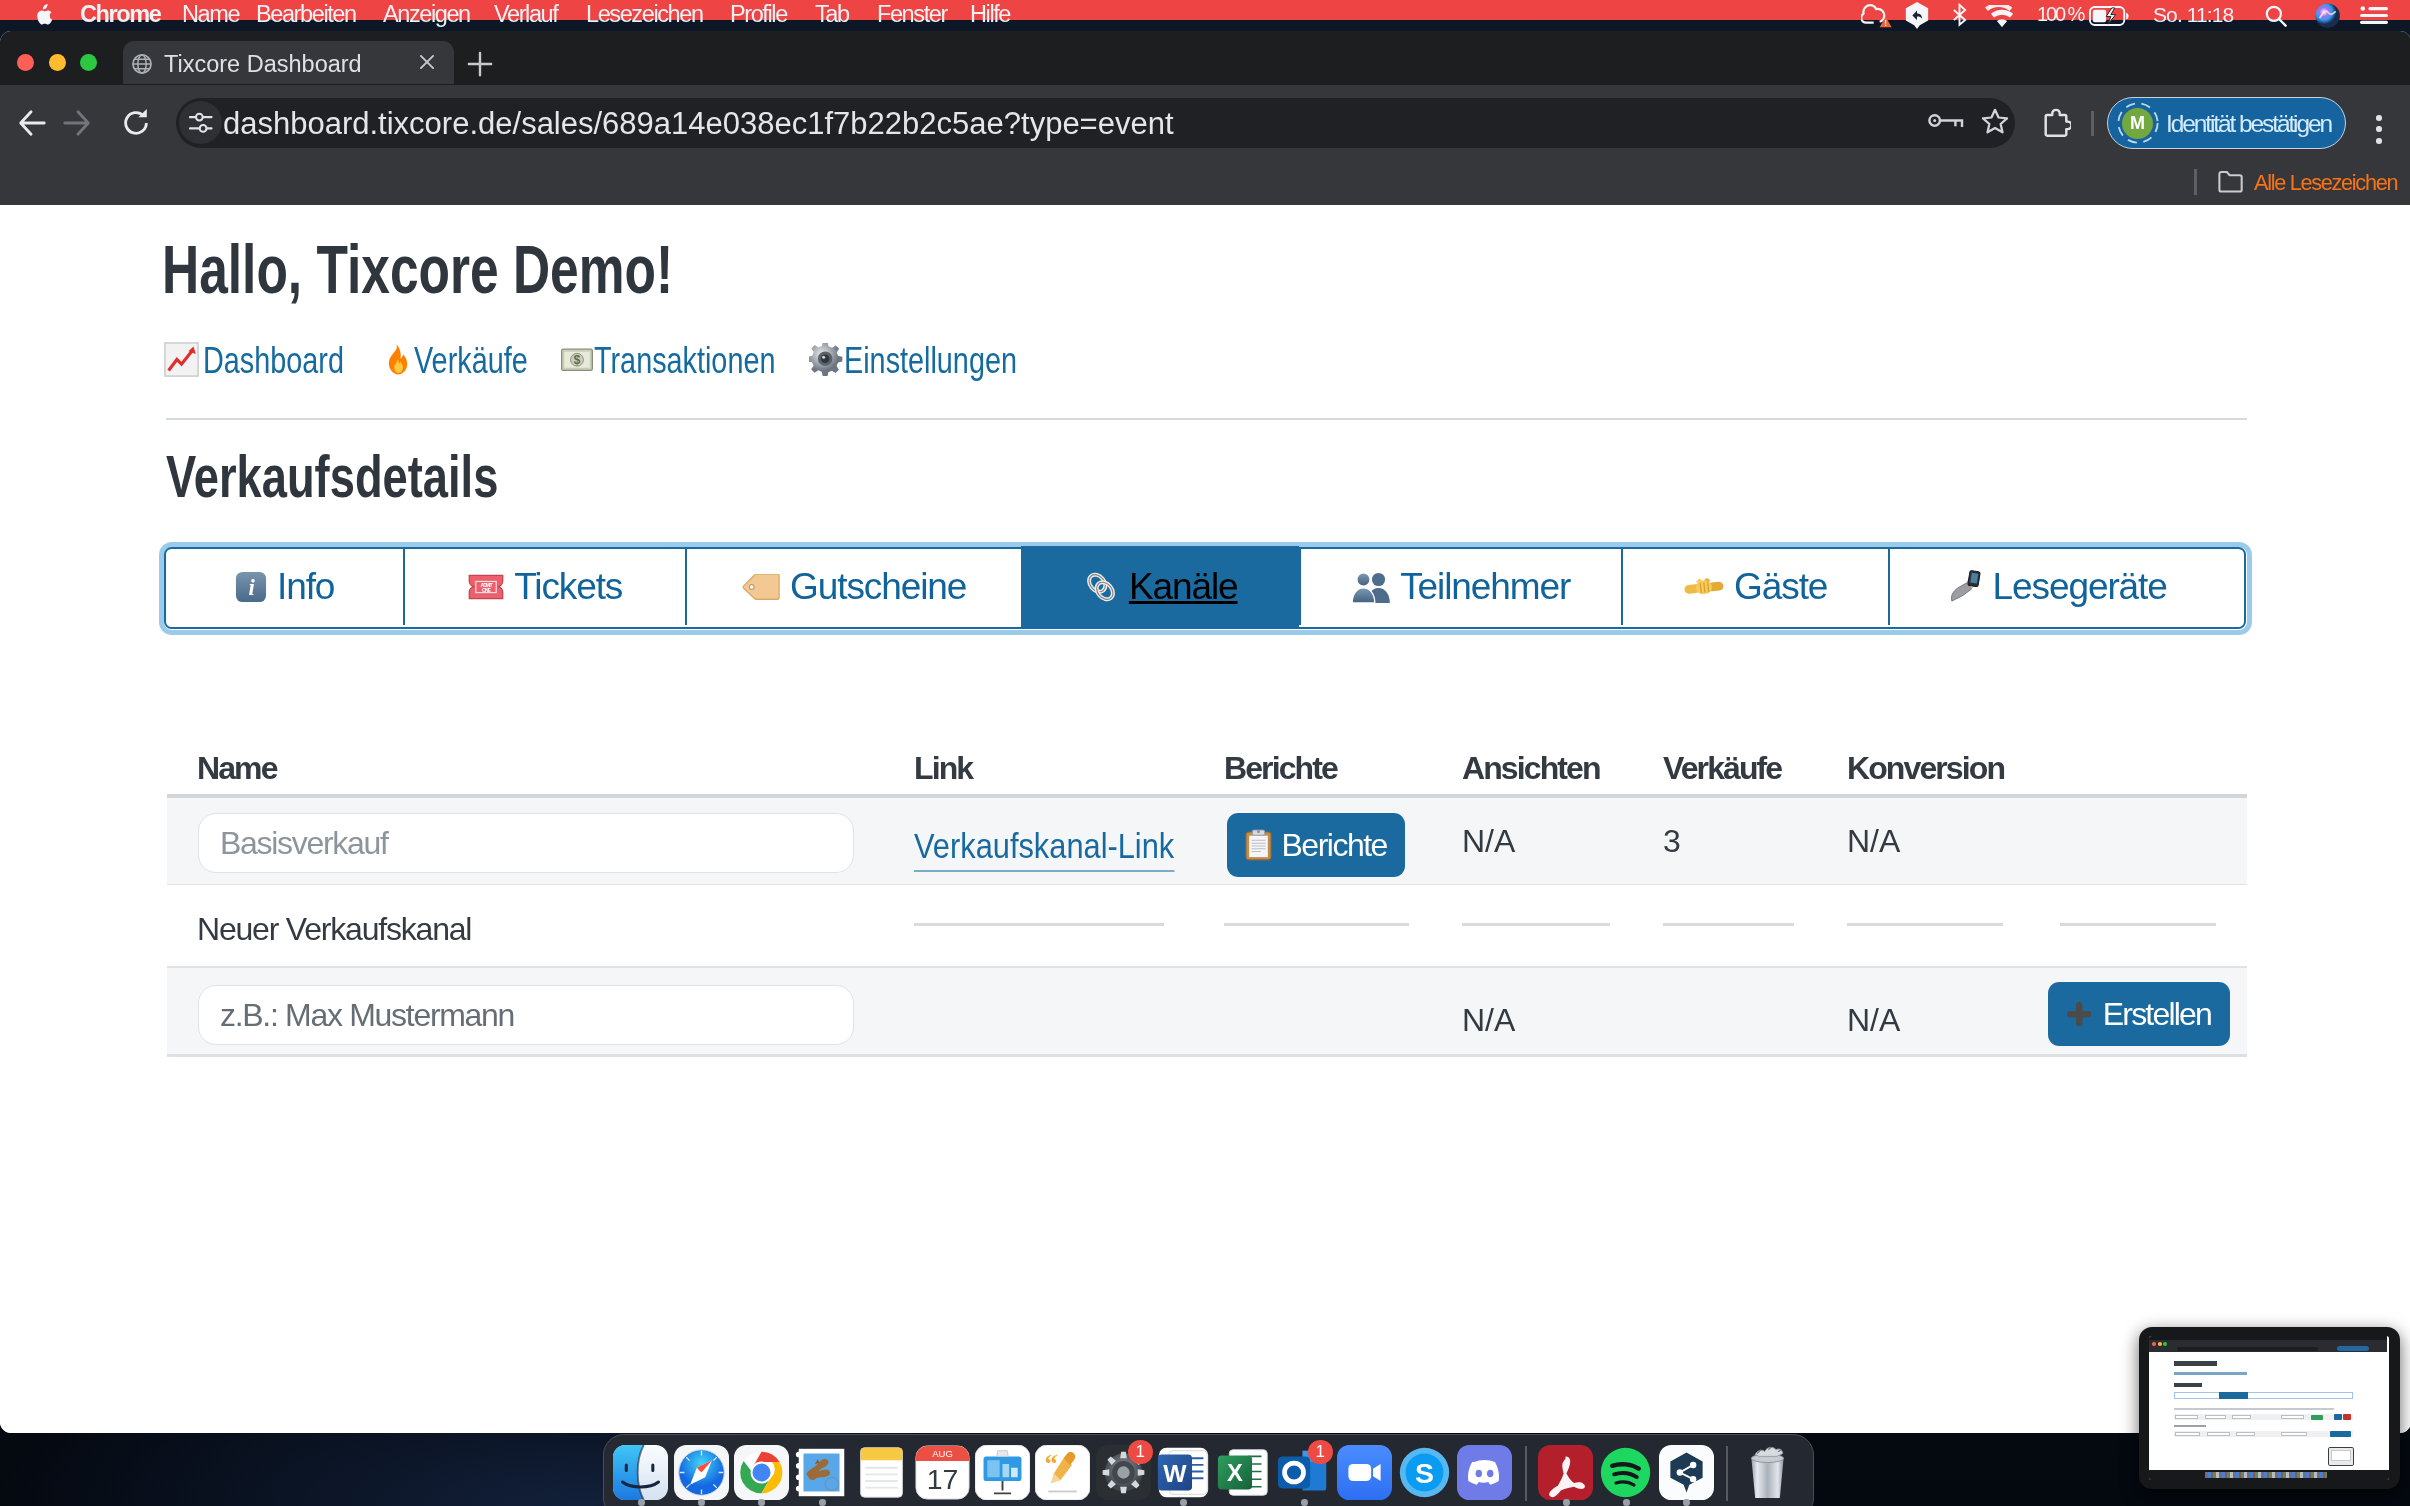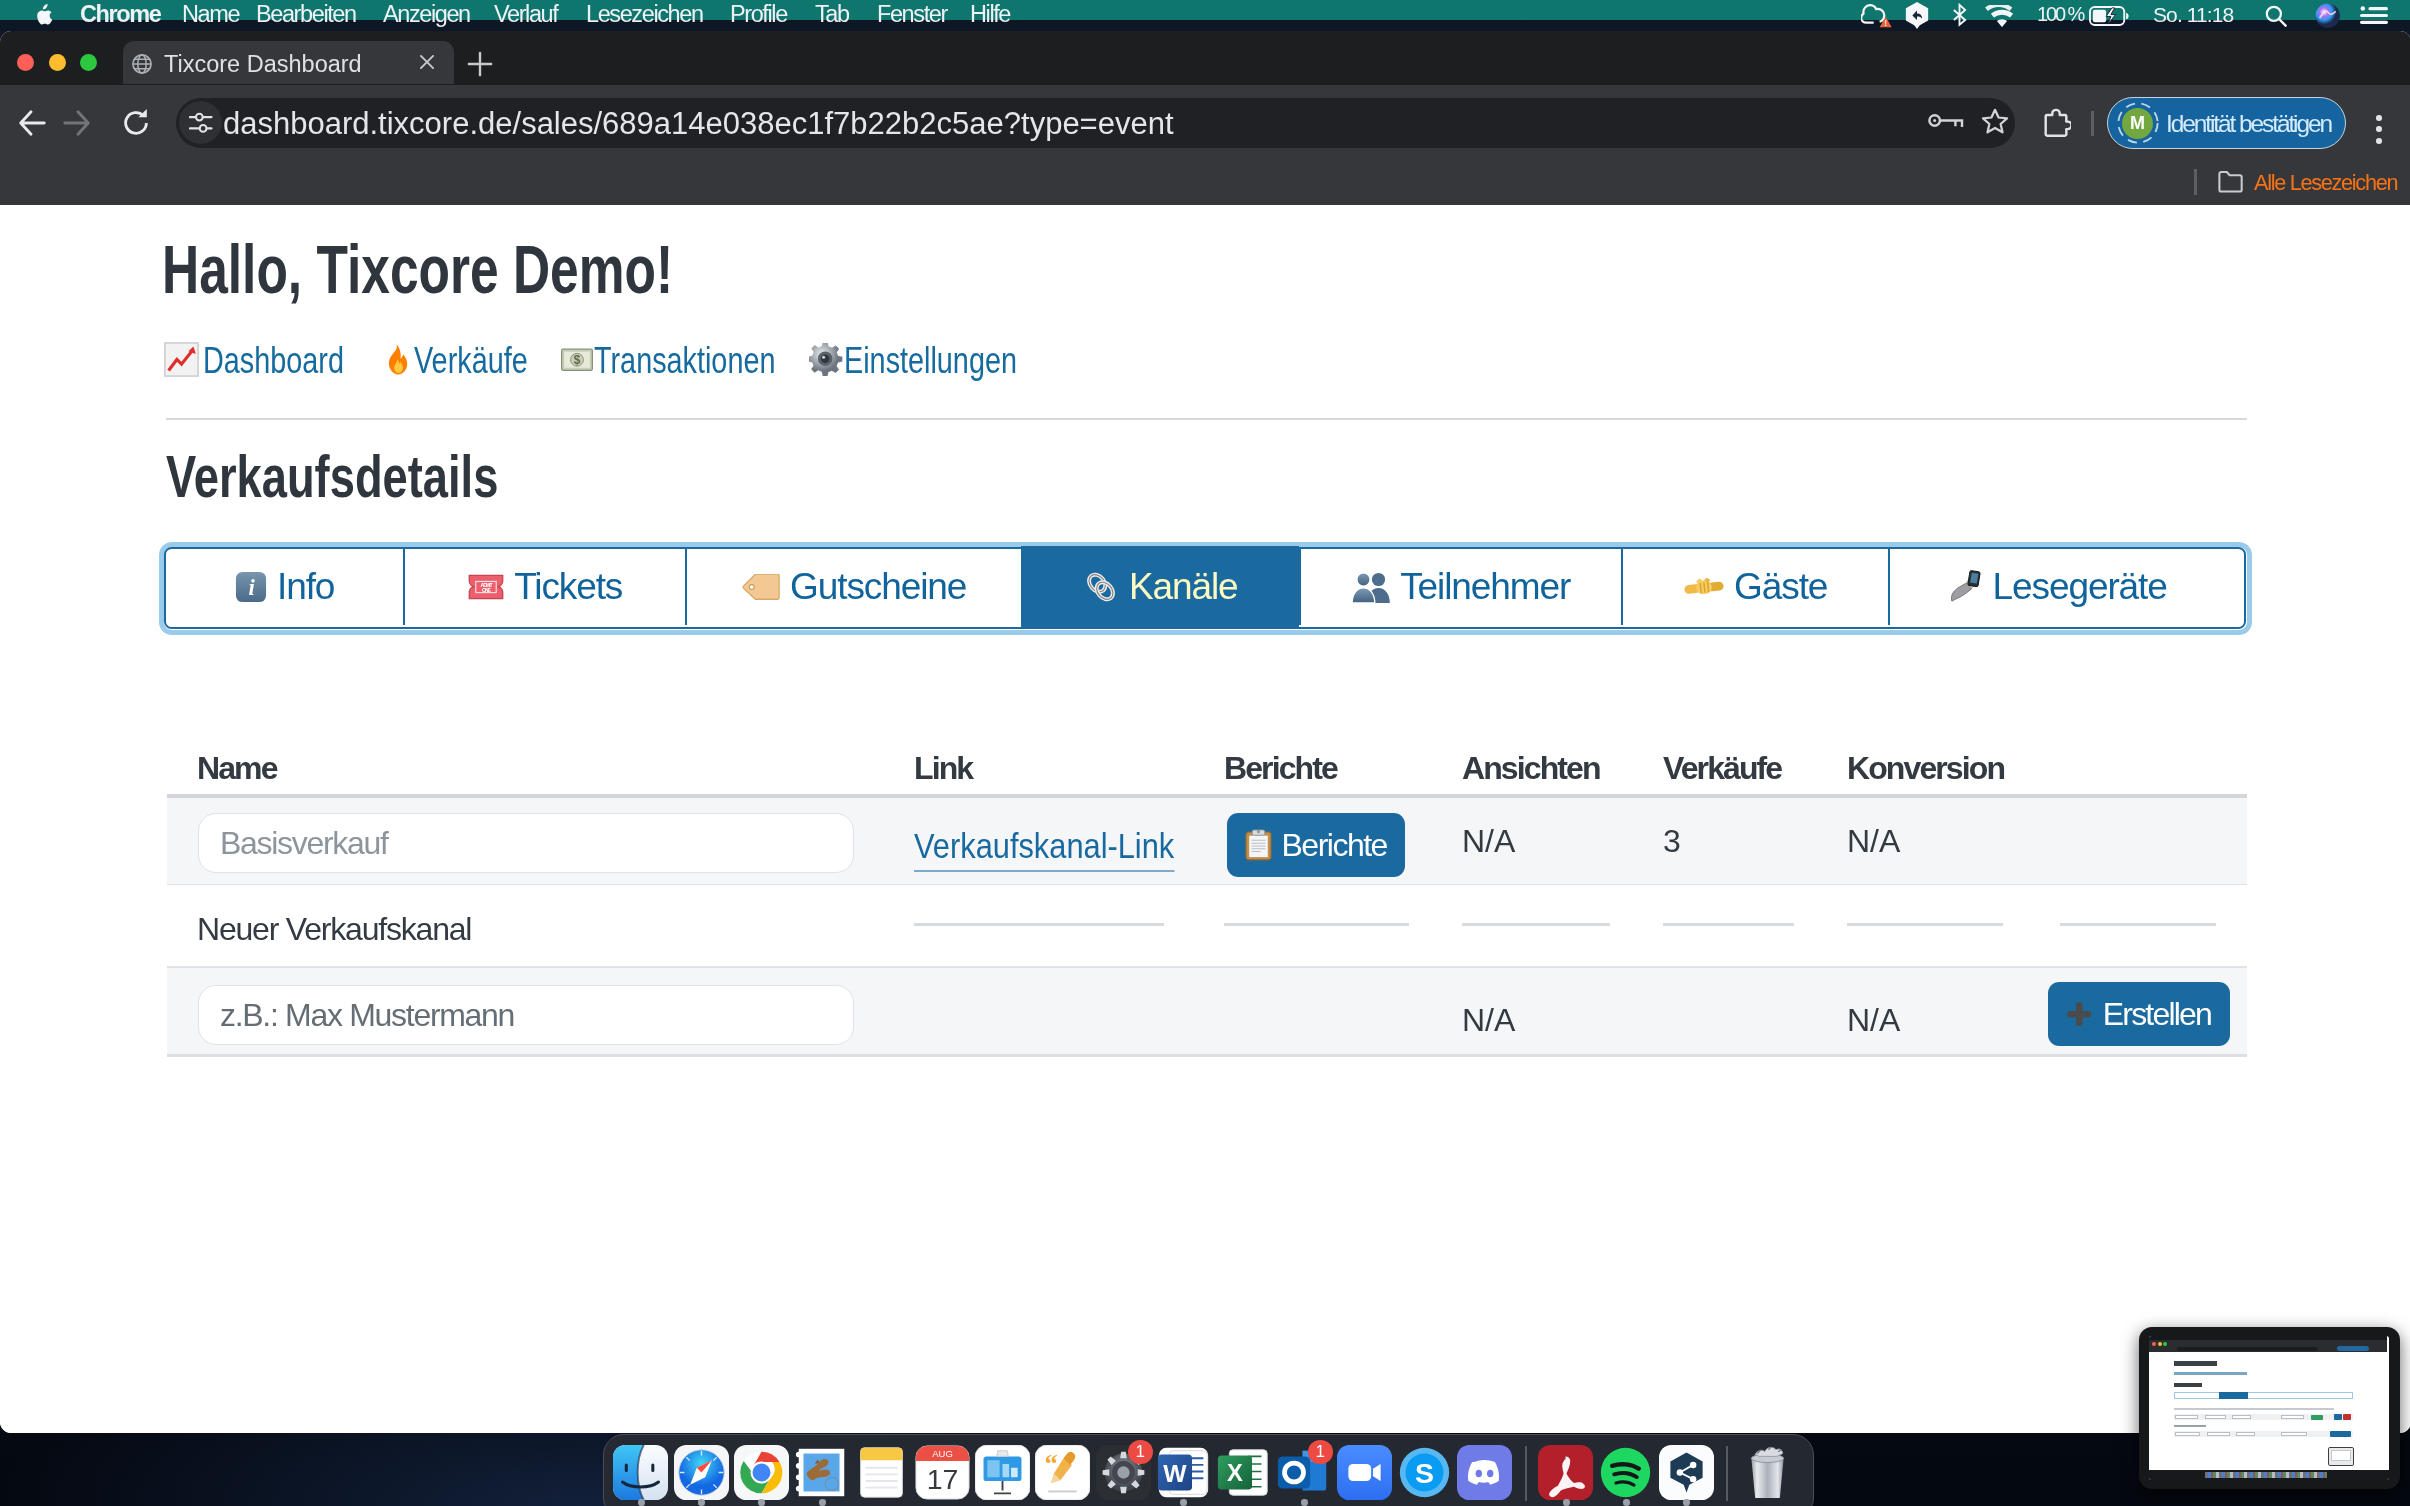--- a/index.html
+++ b/index.html
@@ -3,21 +3,21 @@
 <meta charset="utf-8">
 <style>
   * { margin:0; padding:0; box-sizing:border-box; }
   html,body { width:2411px; height:1507px; overflow:hidden; }
   body { font-family:"Liberation Sans", sans-serif; position:relative;
          background:radial-gradient(847px 245px at 584px 1507px, #12203a 0%, rgba(10,17,29,0) 70%), linear-gradient(180deg,#0e1726 0%,#0a111d 60%,#04080f 100%); }
   .abs { position:absolute; }
 
   
   #menubar { position:absolute; left:0; top:0; width:2411px; height:20px;
-             background:#0f766e; color:#eef1f5; font-size:23.5px; letter-spacing:-1.4px; }
+             background:#ef4444; color:#eef1f5; font-size:23.5px; letter-spacing:-1.4px; }
   #menubar .mi { position:absolute; top:0; height:29px; line-height:29px; white-space:nowrap; }
   .cond { display:inline-block; transform-origin:0 50%; white-space:nowrap; }
 
   
   #window { position:absolute; left:0; top:31px; width:2411px; height:1402px;
             border-radius:11.3px; overflow:hidden; background:#fff; }
   #tabstrip { position:absolute; left:0; top:0; width:2411px; height:54px; background:#1d1e20; }
   #activetab { position:absolute; left:123px; top:10.4px; width:331px; height:43px;
                background:#36373a; border-radius:11.3px 11.3px 0 0; }
   #toolbar { position:absolute; left:0; top:54px; width:2411px; height:75px; background:#36373a; }
@@ -36,21 +36,21 @@
   h2.vd { position:absolute; left:166px; top:237px; font-size:60px; font-weight:bold; color:#2f363d;text-decoration:underline; }
 
   
   #tabgroup { position:absolute; left:159px; top:337px; width:2093px; height:93px;
               border:5.6px solid #9acbea; border-radius:13px; background:#fff; }
   #tabinner { position:absolute; left:0; top:0; width:2082px; height:82px;
               border:2.8px solid #1a6aa0; border-radius:7.5px; display:flex; }
   .tab { height:76px; display:flex; align-items:center; justify-content:center;
          font-size:37px; letter-spacing:-1.1px; color:#11639c; border-left:2.8px solid #1a6aa0; gap:10.4px; }
   .tab:first-child { border-left:none; }
-  .tab.active { background:#1a6aa0; color:#fef9c3; margin:-2.8px 0; height:82px; }
+  .tab.active { background:#1a6aa0; color:#000000; margin:-2.8px 0; height:82px;text-decoration:underline; }
   .cell { position:absolute; font-size:32px; color:#333a41; }
   .thd  { font-weight:bold; letter-spacing:-1.9px;margin-top:12px; }
   input.frm { position:absolute; width:656px; height:60px; border:1.9px solid #dfe3e7; letter-spacing:-1.3px;
               border-radius:18px; background:#fff; font-family:"Liberation Sans",sans-serif;
               font-size:32px; padding-left:21px; outline:none; }
   .btn { position:absolute; background:#1a6aa0; border-radius:11.3px; color:#fff;
          font-size:32px; display:flex; align-items:center; justify-content:center; }
   .mini-hr { position:absolute; height:2.8px; background:#d8dbde; }
   input.frm::placeholder { color:#8d959c; opacity:1; }
   input.f3::placeholder { color:#666e75; opacity:1; }

